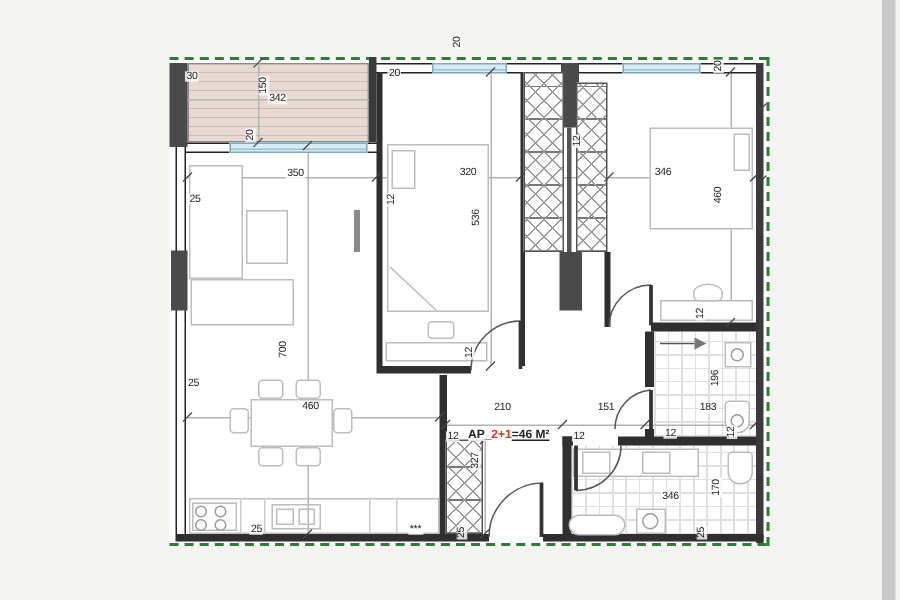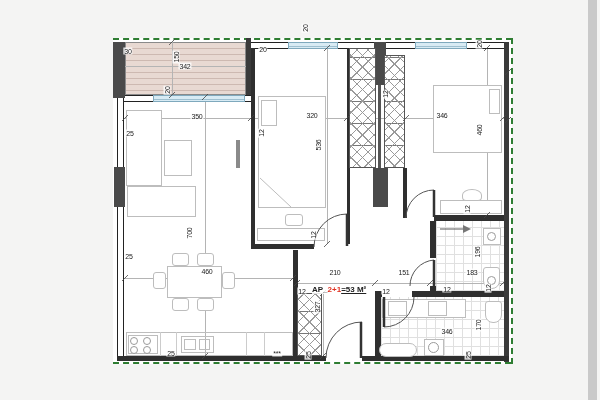--- a/index.html
+++ b/index.html
@@ -240,17 +240,17 @@
   <span class="dim" style="left:447px;top:289px;">12</span>
   <span class="dim rot" style="left:488px;top:288px;">12</span>
   <span class="dim" style="left:447px;top:331px;">346</span>
   <span class="dim rot" style="left:478px;top:325px;">170</span>
   <span class="dim rot" style="left:468px;top:355px;">25</span>
   <span class="dim" style="left:171px;top:353px;">25</span>
   <span class="dim rot" style="left:308px;top:355px;">25</span>
   <span class="dim" style="left:277px;top:353px;">***</span>
 
   <div class="ap" style="left:312px;top:286px;">
-    <span>AP_</span><span class="red">2+1</span><span class="area">=53 M²</span>
+    <span>AP_</span><span class="red">2+1</span><span class="area">=46 M²</span>
   </div>
 
   <div class="edge" style="left:588px;top:0;width:9px;height:400px;"></div>
 </div>
 
 </body></html>

